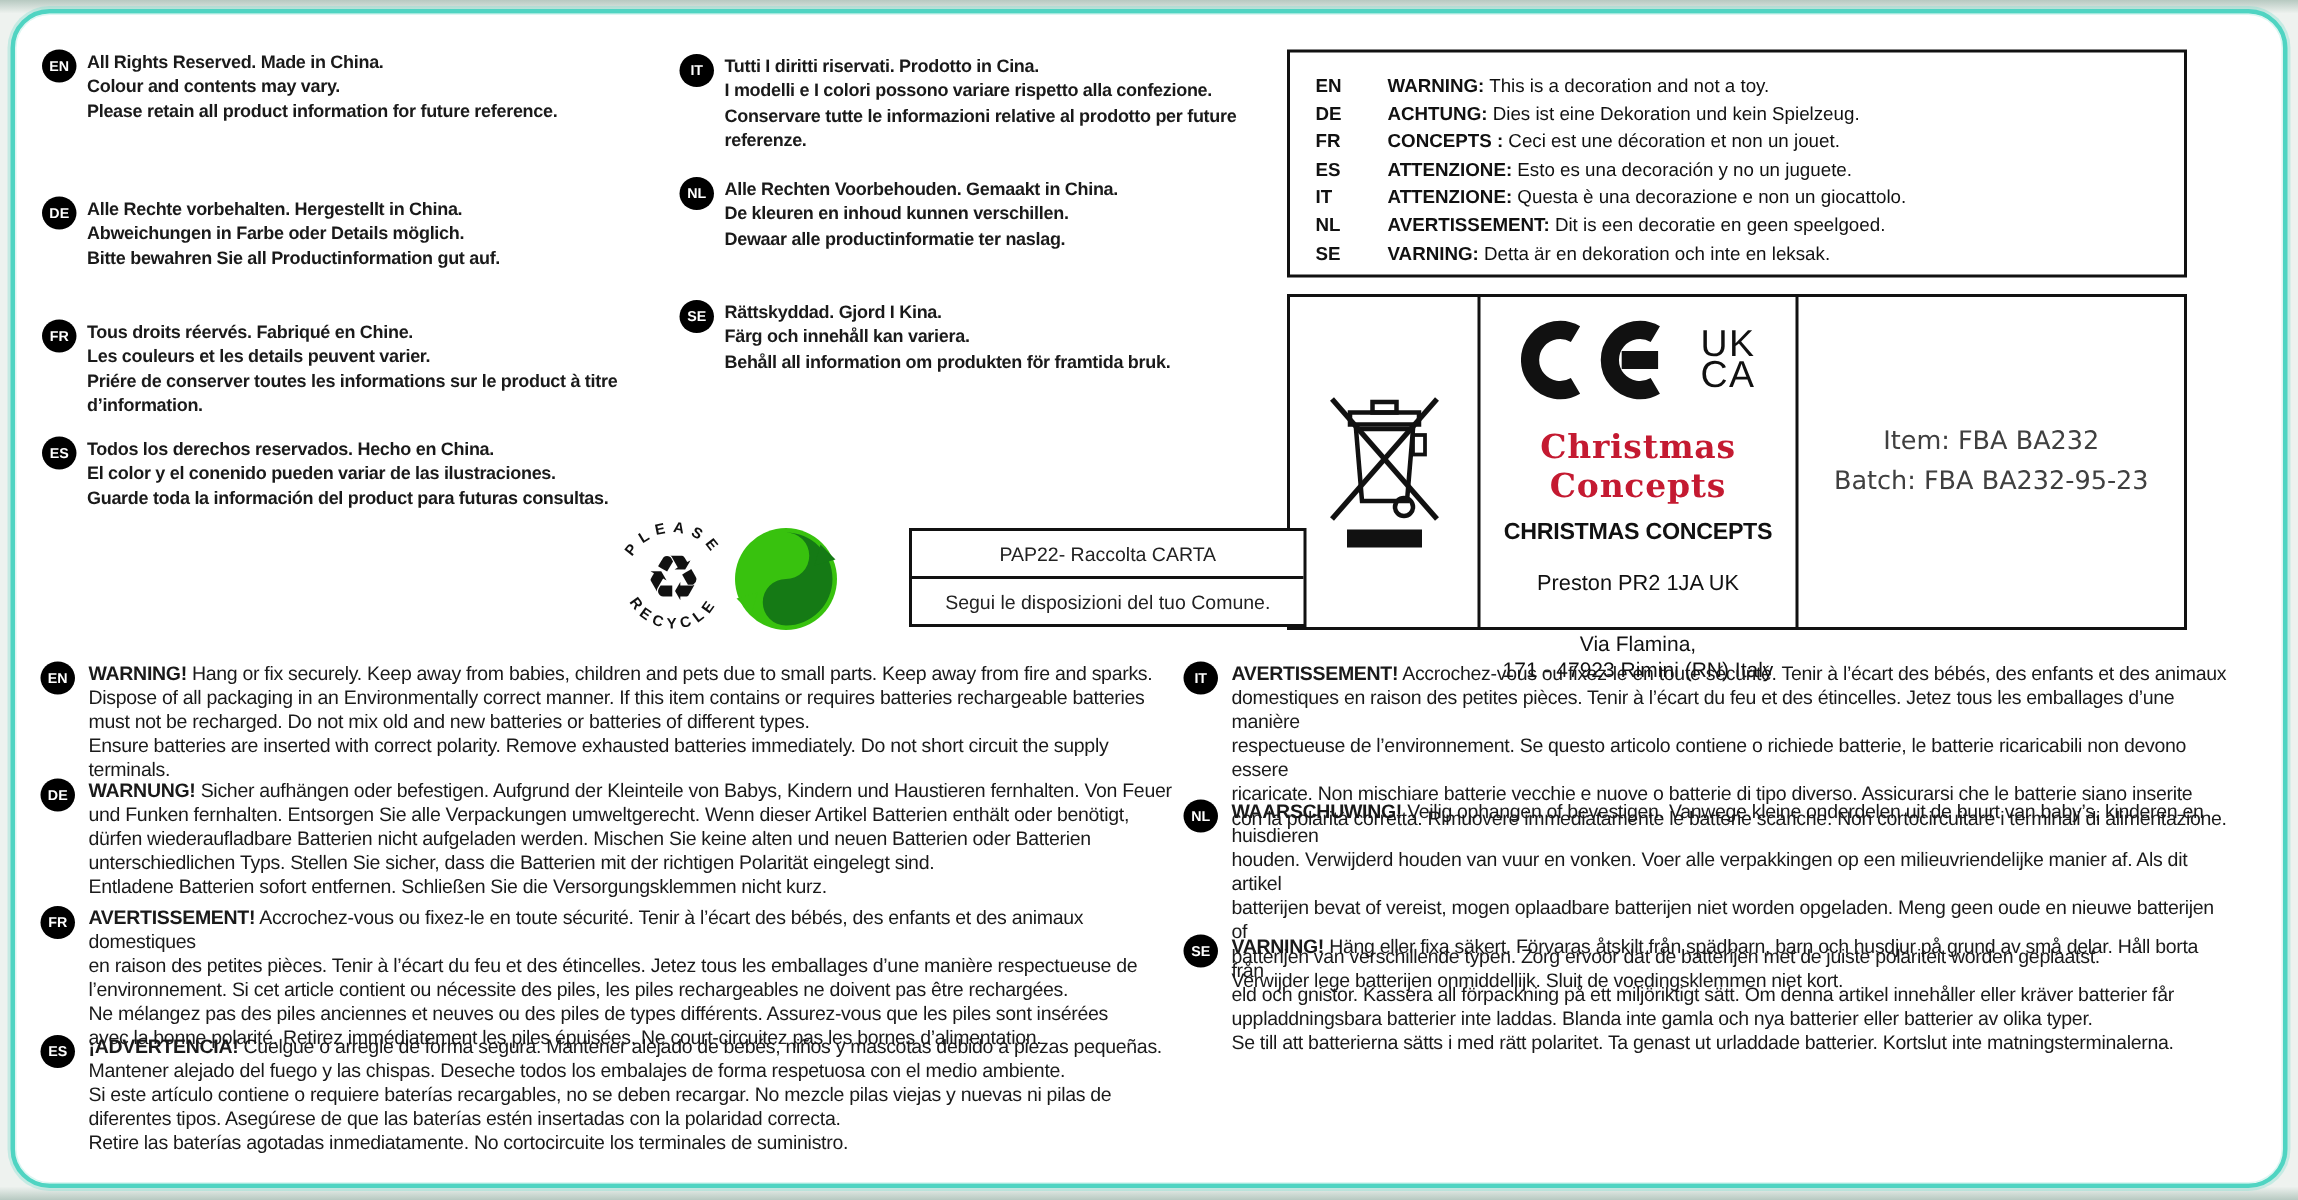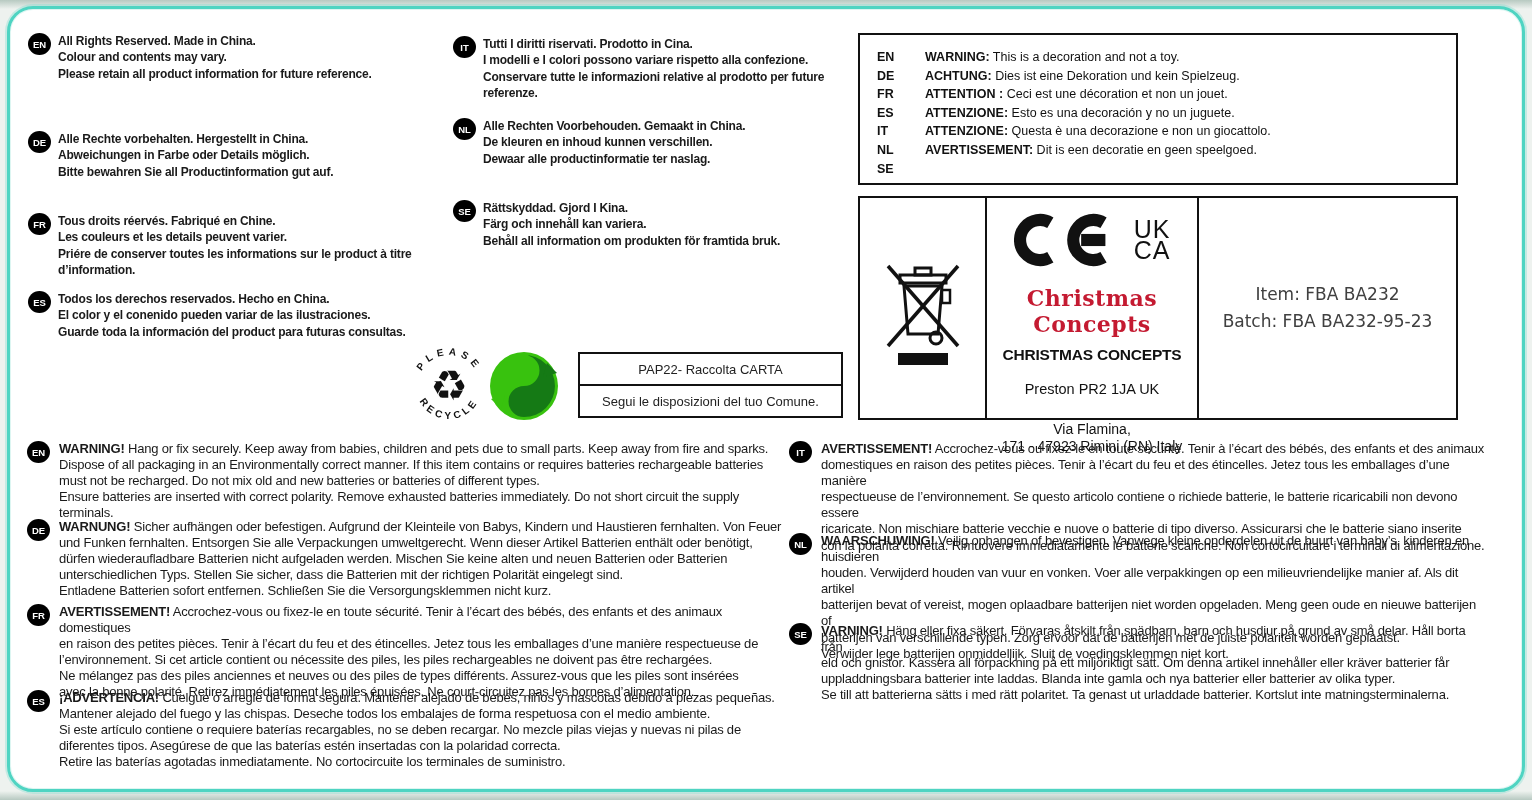--- a/index.html
+++ b/index.html
@@ -42,21 +42,21 @@
   .ukca{font-weight:400;font-size:25px;line-height:21px;letter-spacing:1px;text-align:left;}
   .brand-logo{
     margin-top:16px;font-family:"DejaVu Serif",serif;font-weight:bold;
     font-size:22px;color:#c41a31;letter-spacing:0.5px;
   }
   .brand-name{margin-top:9px;font-weight:bold;font-size:15.5px;letter-spacing:-0.2px;}
   .brand-addr1{font-size:14.5px;margin-top:17px;}
   .brand-addr2{font-size:14px;margin-top:24px;line-height:17px;white-space:pre-line;}
   .item-line{font-family:"DejaVu Sans",sans-serif;font-size:17px;line-height:27px;color:#404040;}
   .papbox{
-    position:absolute;left:578px;top:352px;width:261px;border:2px solid #111;background:#fff;text-align:center;
+    position:absolute;left:606px;top:352px;width:261px;border:2px solid #111;background:#fff;text-align:center;
   }
   .paprow{height:30px;display:flex;align-items:center;justify-content:center;font-size:13px;color:#222;}
   .paprow.first{border-bottom:2px solid #111;}
   .bwarn{position:absolute;}
   .btext{
     margin-left:32px;font-size:13px;line-height:16.1px;letter-spacing:-0.2px;color:#1a1a1a;
   }
   .btext b{font-weight:bold;}
   .pre{white-space:pre-line;}
   svg{display:block;}
@@ -114,36 +114,37 @@
   <div class="wrow">
       <span class="wcode">EN</span>
       <span class="wtext"><b>WARNING:</b> <span>This is a decoration and not a toy.</span></span>
     </div>
   <div class="wrow">
       <span class="wcode">DE</span>
       <span class="wtext"><b>ACHTUNG:</b> <span>Dies ist eine Dekoration und kein Spielzeug.</span></span>
     </div>
   <div class="wrow">
       <span class="wcode">FR</span>
-      <span class="wtext"><b>ATTENTION :</b> <span>Ceci est une décoration et non un jouet.</span></span>
+      <span class="wtext"><b>CONCEPTS :</b> <span>Ceci est une décoration et non un jouet.</span></span>
     </div>
   <div class="wrow">
       <span class="wcode">ES</span>
       <span class="wtext"><b>ATTENZIONE:</b> <span>Esto es una decoración y no un juguete.</span></span>
     </div>
   <div class="wrow">
       <span class="wcode">IT</span>
       <span class="wtext"><b>ATTENZIONE:</b> <span>Questa è una decorazione e non un giocattolo.</span></span>
     </div>
   <div class="wrow">
       <span class="wcode">NL</span>
       <span class="wtext"><b>AVERTISSEMENT:</b> <span>Dit is een decoratie en geen speelgoed.</span></span>
     </div>
   <div class="wrow">
       <span class="wcode">SE</span>
+      <span class="wtext"><b>VARNING:</b> <span>Detta är en dekoration och inte en leksak.</span></span>
     </div>
 </div>
 
 <div class="compliance">
   <div class="ccell cell-weee">
     <svg width="80" height="124" viewBox="0 0 80 124">
       <rect x="32" y="22" width="16" height="7" fill="none" stroke="#111" stroke-width="3"></rect>
       <rect x="17" y="29" width="46" height="8" fill="none" stroke="#111" stroke-width="3"></rect>
       <path d="M21 40 L59 40 L55 88 L25 88 Z" fill="none" stroke="#111" stroke-width="3"></path>
       <rect x="59" y="44" width="8" height="13" fill="none" stroke="#111" stroke-width="2.5"></rect>

